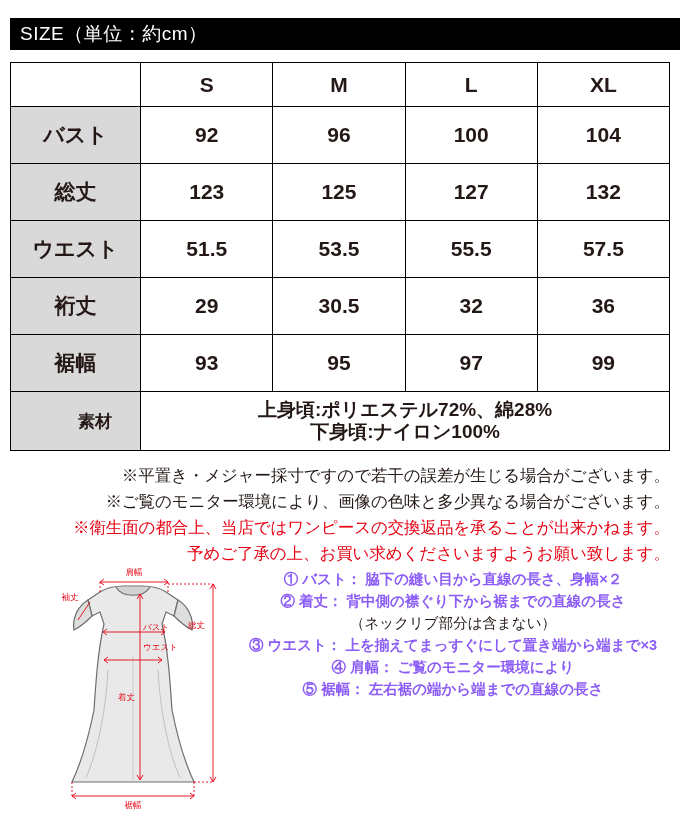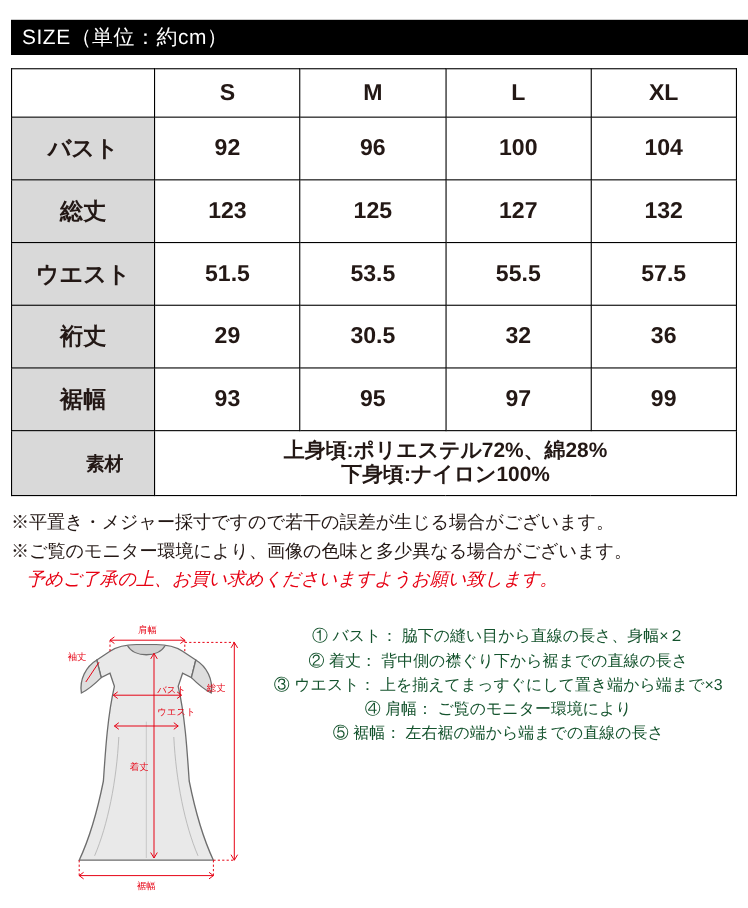--- a/index.html
+++ b/index.html
@@ -76,33 +76,33 @@
     font-weight: bold;
     margin-top: 43px;
   }
   tr.material-row td.rowlabel { height: 58px; padding-left: 39px; }
   
   .notes {
     position: absolute;
     left: 10px;
     top: 462px;
     width: 660px;
+    text-align: right;
   }
   .note {
     font-size: 16.5px;
     line-height: 1.58;
     color: #231815;
     letter-spacing: -0.1px;
   }
   .note.red {
     color: #e60012;
   }
   .note.red.indent {
     padding-left: 14px;
-    font-style: italic;
   }
   
   .bottom {
     position: absolute;
     left: 10px;
     top: 560px;
     width: 660px;
     height: 250px;
     text-align: center;
   }
@@ -115,22 +115,23 @@
   }
   .legend {
     position: absolute;
     left: 228px;
     top: 8px;
     width: 430px;
   }
   .legend-item {
     font-size: 14.5px;
     line-height: 1.52;
-    color: #14532d;
+    color: #8b5cf6;
     white-space: nowrap;
+    font-weight: bold;
   }
   .legend-sub {
     font-size: 14.5px;
     line-height: 1.52;
     color: #231815;
   }
   svg { display: block; }
 </style>
 </head>
 <body>
@@ -204,20 +205,21 @@
           <div>上身頃:ポリエステル72%、綿28%</div>
           <div>下身頃:ナイロン100%</div>
         </td>
       </tr>
     </tbody>
   </table>
 
   <div class="notes">
     <div class="note">※平置き・メジャー採寸ですので若干の誤差が生じる場合がございます。</div>
     <div class="note">※ご覧のモニター環境により、画像の色味と多少異なる場合がございます。</div>
+    <div class="note red">※衛生面の都合上、当店ではワンピースの交換返品を承ることが出来かねます。</div>
     <div class="note red indent">予めご了承の上、お買い求めくださいますようお願い致します。</div>
   </div>
 
   <div class="bottom">
 
     <div class="figure">
       <svg width="210" height="250" viewBox="0 0 210 250">
 
         <g>
           <path d="M60 40 L72 32 C78 28 86 26 96 26 L114 26 C124 26 132 28 138 32 L150 40
@@ -302,20 +304,21 @@
       <div class="legend-item">
         <span>①</span>
         <span>バスト：</span>
         <span>脇下の縫い目から直線の長さ、身幅×２</span>
       </div>
       <div class="legend-item">
         <span>②</span>
         <span>着丈：</span>
         <span>背中側の襟ぐり下から裾までの直線の長さ</span>
       </div>
+      <div class="legend-sub">（ネックリブ部分は含まない）</div>
       <div class="legend-item">
         <span>③</span>
         <span>ウエスト：</span>
         <span>上を揃えてまっすぐにして置き端から端まで×3</span>
       </div>
       <div class="legend-item">
         <span>④</span>
         <span>肩幅：</span>
         <span>ご覧のモニター環境により</span>
       </div>

